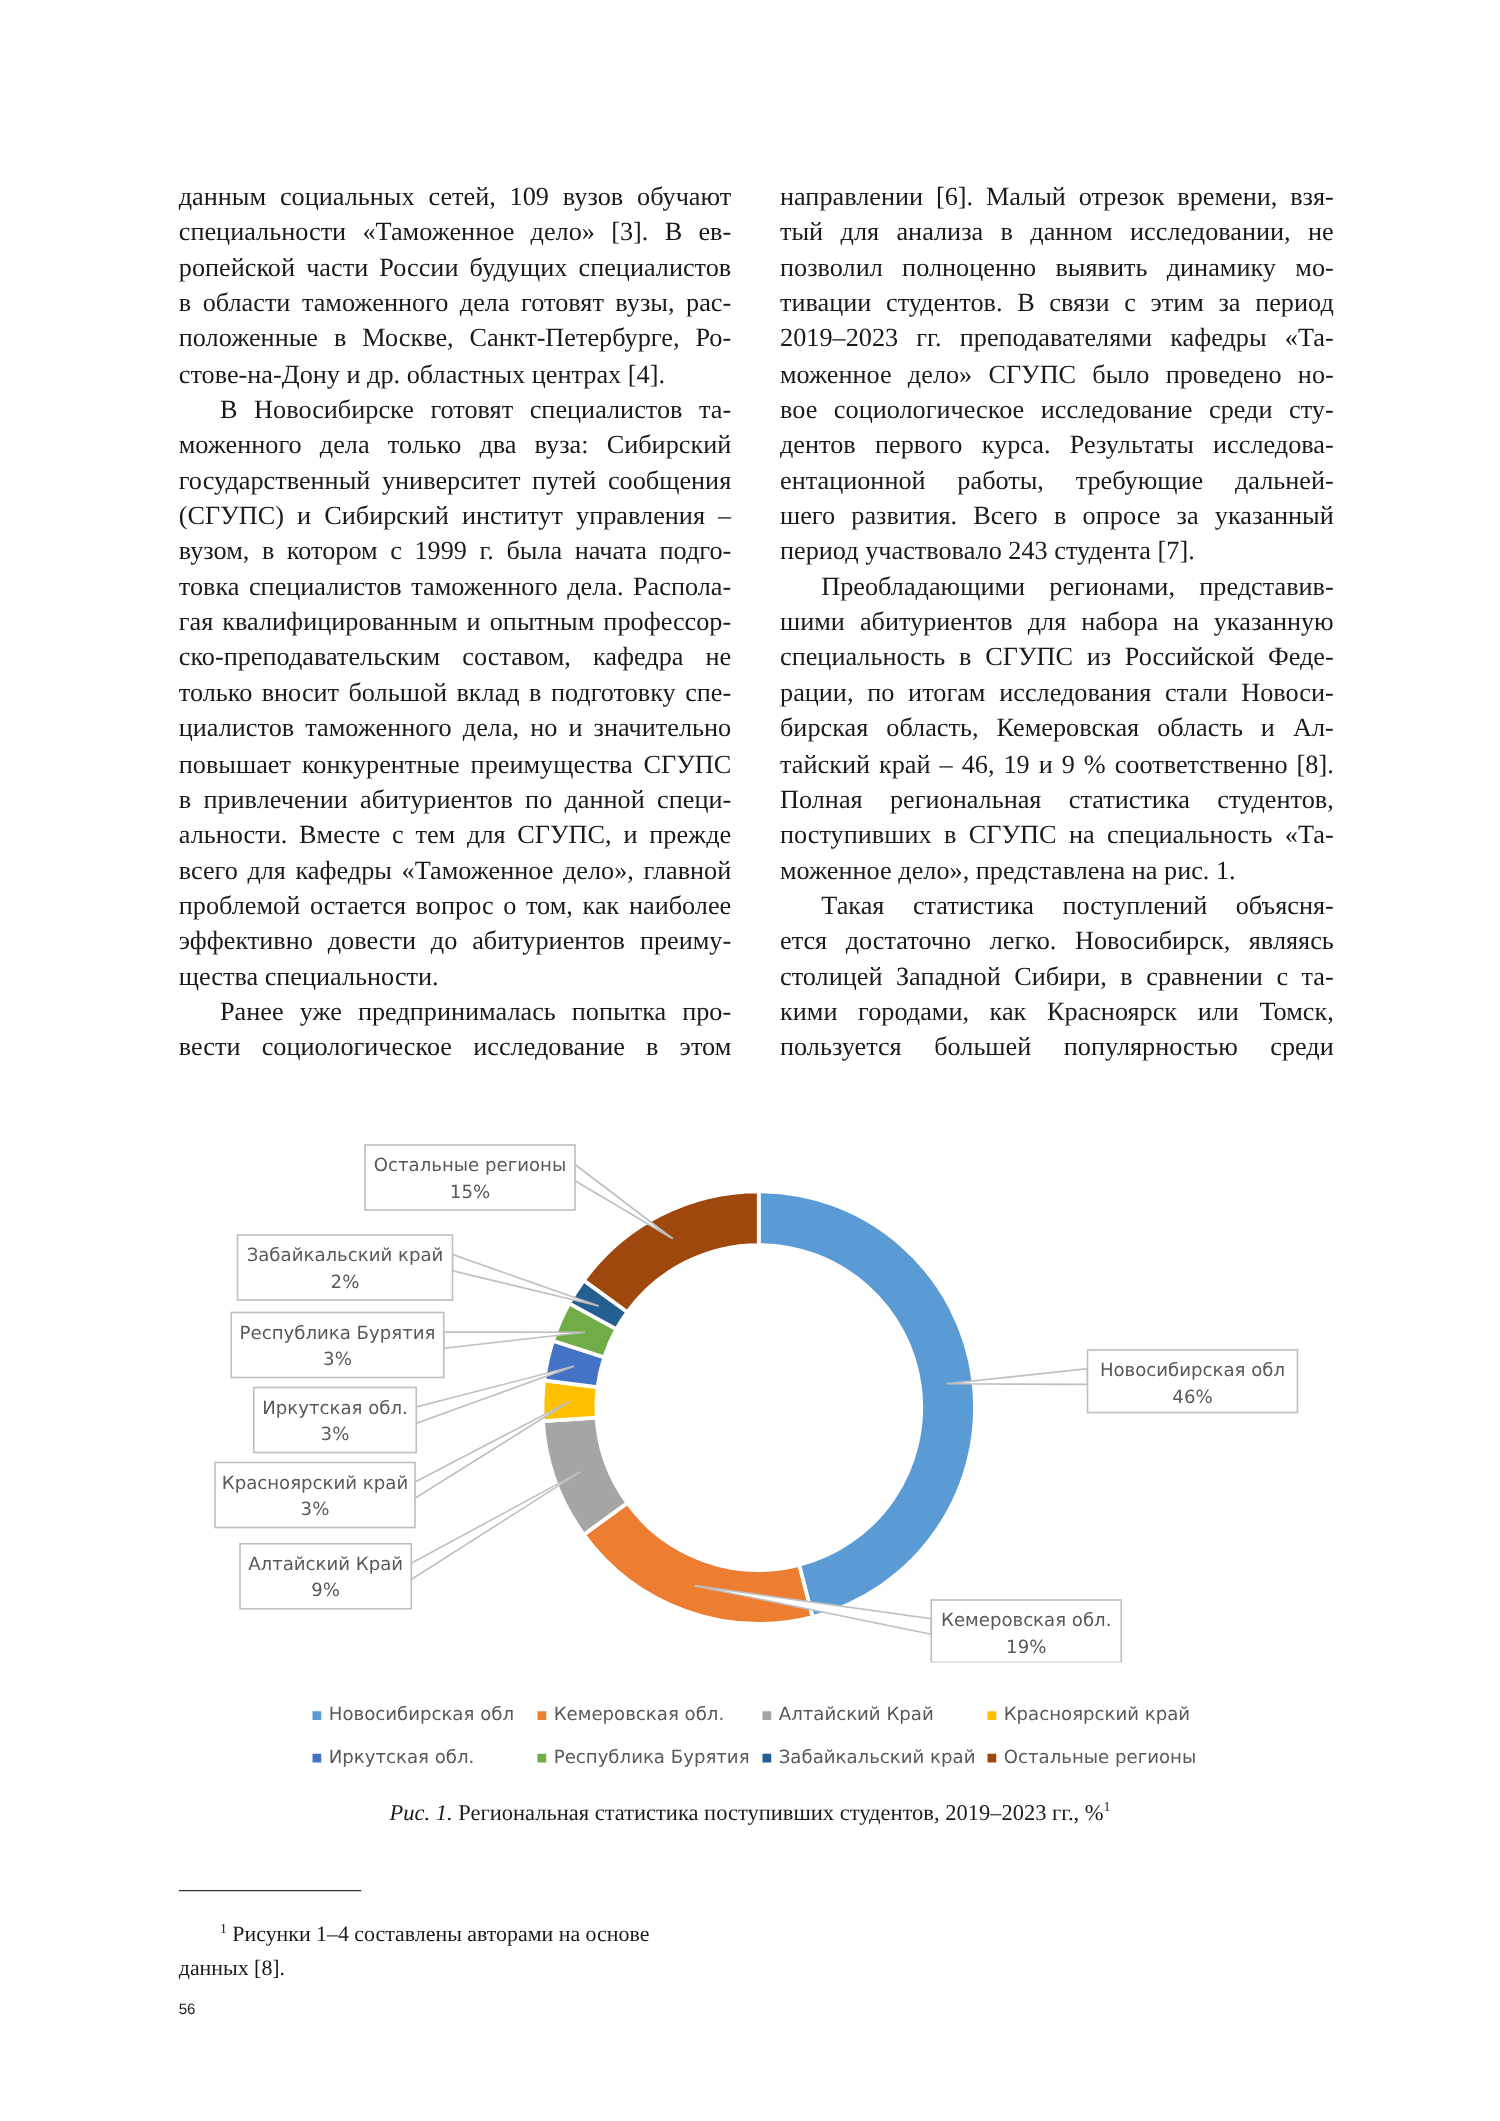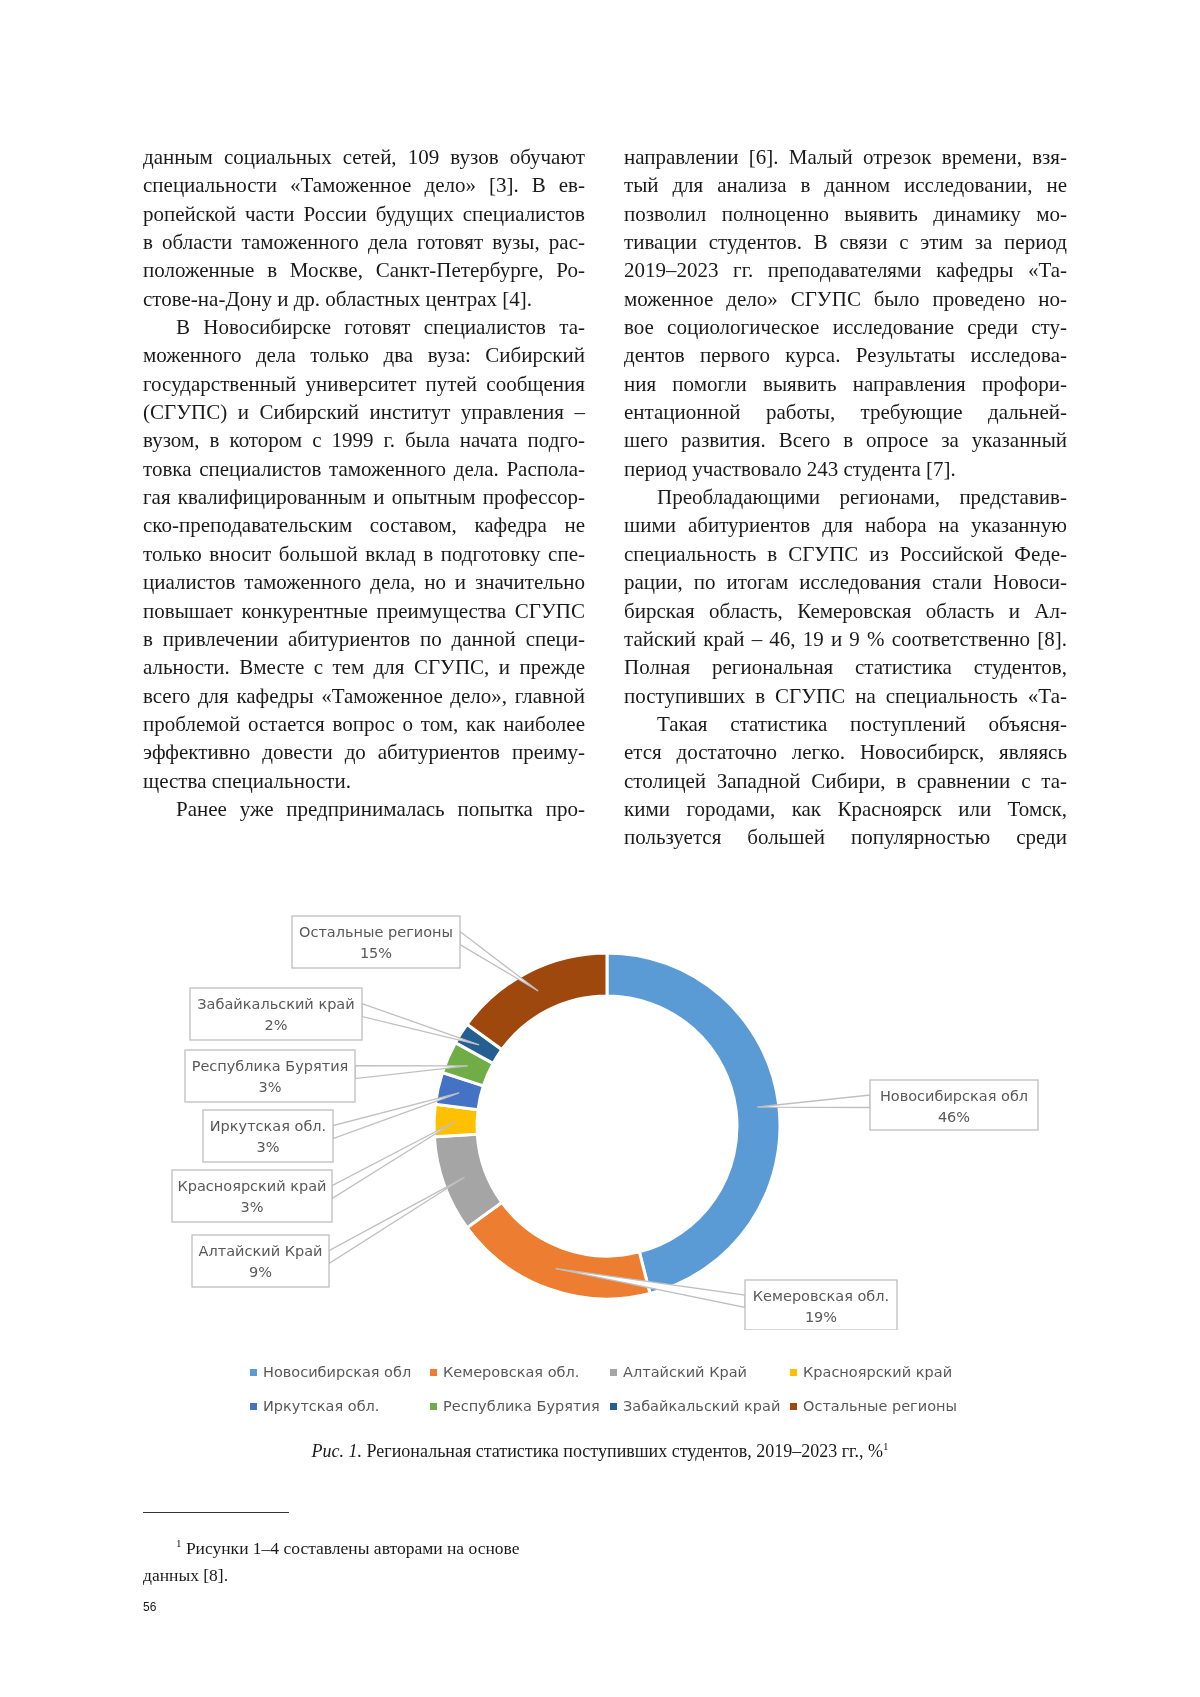--- a/index.html
+++ b/index.html
@@ -45,42 +45,43 @@
     <span class="line">только вносит большой вклад в подготовку спе-</span>
     <span class="line">циалистов таможенного дела, но и значительно</span>
     <span class="line">повышает конкурентные преимущества СГУПС</span>
     <span class="line">в привлечении абитуриентов по данной специ-</span>
     <span class="line">альности. Вместе с тем для СГУПС, и прежде</span>
     <span class="line">всего для кафедры «Таможенное дело», главной</span>
     <span class="line">проблемой остается вопрос о том, как наиболее</span>
     <span class="line">эффективно довести до абитуриентов преиму-</span>
     <span class="line last">щества специальности.</span>
     <span class="line" style="text-indent: 33px;">Ранее уже предпринималась попытка про-</span>
+    <span class="line">вести социологическое исследование в этом</span>
   </div>
 <div id="col-right" class="col">
     <span class="line">направлении [6]. Малый отрезок времени, взя-</span>
     <span class="line">тый для анализа в данном исследовании, не</span>
     <span class="line">позволил полноценно выявить динамику мо-</span>
     <span class="line">тивации студентов. В связи с этим за период</span>
     <span class="line">2019–2023 гг. преподавателями кафедры «Та-</span>
     <span class="line">моженное дело» СГУПС было проведено но-</span>
     <span class="line">вое социологическое исследование среди сту-</span>
     <span class="line">дентов первого курса. Результаты исследова-</span>
-    <span class="line">ния помогли выявить направления профори-</span>
     <span class="line">ентационной работы, требующие дальней-</span>
     <span class="line">шего развития. Всего в опросе за указанный</span>
     <span class="line last">период участвовало 243 студента [7].</span>
     <span class="line" style="text-indent: 33px;">Преобладающими регионами, представив-</span>
     <span class="line">шими абитуриентов для набора на указанную</span>
     <span class="line">специальность в СГУПС из Российской Феде-</span>
     <span class="line">рации, по итогам исследования стали Новоси-</span>
     <span class="line">бирская область, Кемеровская область и Ал-</span>
     <span class="line">тайский край – 46, 19 и 9 % соответственно [8].</span>
     <span class="line">Полная региональная статистика студентов,</span>
     <span class="line">поступивших в СГУПС на специальность «Та-</span>
+    <span class="line last">моженное дело», представлена на рис. 1.</span>
     <span class="line" style="text-indent: 33px;">Такая статистика поступлений объясня-</span>
     <span class="line">ется достаточно легко. Новосибирск, являясь</span>
     <span class="line">столицей Западной Сибири, в сравнении с та-</span>
     <span class="line">кими городами, как Красноярск или Томск,</span>
     <span class="line">пользуется большей популярностью среди</span>
   </div>
 
 <svg id="chart" viewBox="0 0 1200 440">
     <path d="M607,63 A173,173 0 0 1 650.0233504795199,403.56488687525314 L639.3296853314312,361.91581094672205 A130,130 0 0 0 607,106 Z" fill="#5B9BD5" stroke="#ffffff" stroke-width="3"></path>
     <path d="M650.0233504795199,403.56488687525314 A173,173 0 0 1 467.04005997313413,337.68684864659787 L501.82779073125687,312.4120827980215 A130,130 0 0 0 639.3296853314312,361.91581094672205 Z" fill="#ED7D31" stroke="#ffffff" stroke-width="3"></path>

